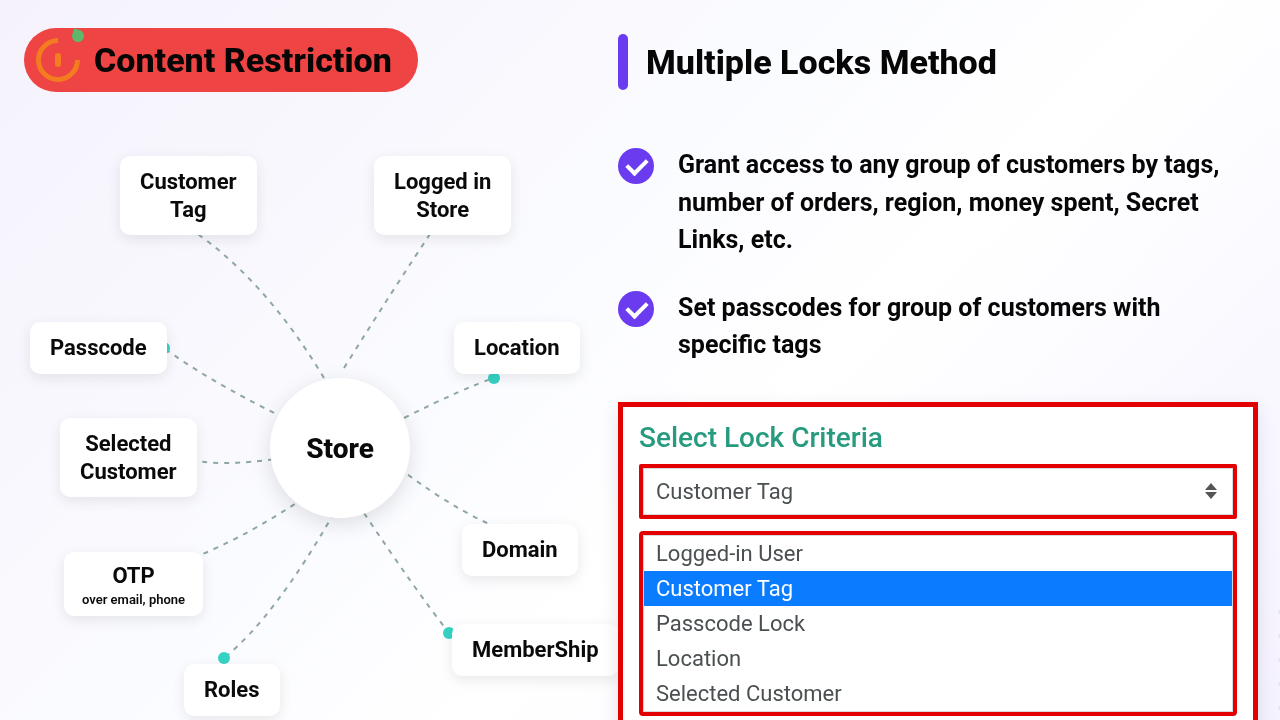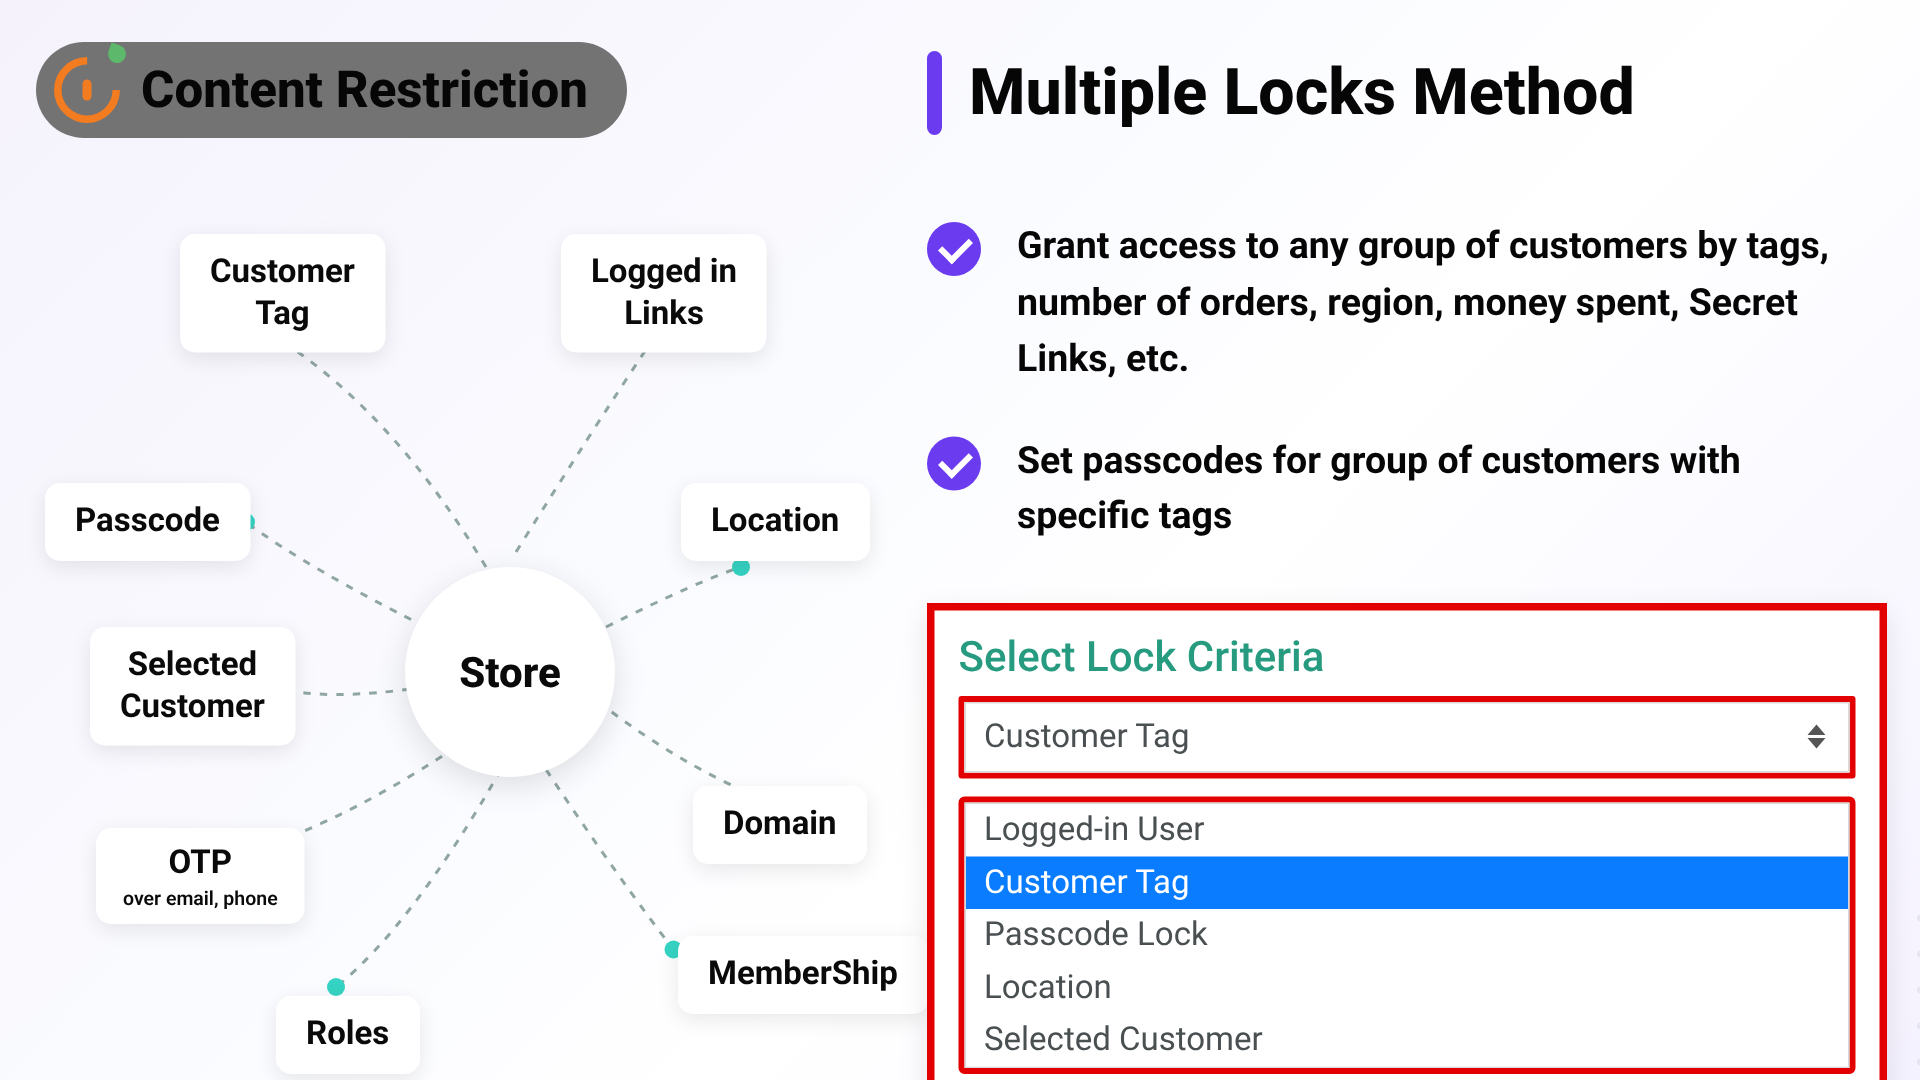--- a/index.html
+++ b/index.html
@@ -16,21 +16,21 @@
     background-image: radial-gradient(circle, #e3e1ee 2px, transparent 2px);
     background-size: 24px 24px;
     opacity: 0.8;
   }
 
   .left { position: absolute; left: 24px; top: 28px; width: 590px; height: 680px; }
   .right { position: absolute; left: 618px; top: 28px; width: 640px; height: 680px; }
 
   .badge {
     display: inline-flex; align-items: center; gap: 14px;
-    background: #737373; border-radius: 40px;
+    background: #ef4444; border-radius: 40px;
     padding: 10px 26px 10px 12px;
   }
   .badge-title { font-size: 34px; font-weight: 800; color: #060606; }
   .logo-ring {
     width: 44px; height: 44px; border-radius: 50%;
     border: 5px solid #f47c20;
     border-top-color: transparent;
     transform: rotate(45deg);
     position: relative;
   }
@@ -62,21 +62,21 @@
     font-size: 22px; font-weight: 700; color: #0a0a0a;
     line-height: 1.25;
     white-space: nowrap;
   }
   .node .sub { display:block; font-size: 13px; font-weight: 600; color: #0a0a0a; margin-top: 2px; }
 
   .conn-dot { fill: #35d3c3; }
 
   .heading-row { display: flex; align-items: center; gap: 18px; margin-top: 6px; }
   .accent-bar { width: 10px; height: 56px; background: #6b3bf0; border-radius: 6px; }
-  .heading { font-size: 43px; font-weight: 800; color: #060606; }
+  .heading { font-size: 34px; font-weight: 800; color: #060606; }
 
   .bullets { margin-top: 56px; display: flex; flex-direction: column; gap: 30px; padding-right: 20px; }
   .bullet { display: flex; gap: 24px; align-items: flex-start; }
   .check {
     flex: 0 0 36px; width: 36px; height: 36px; border-radius: 50%;
     background: #6b3bf0; position: relative; margin-top: 2px;
   }
   .check::after {
     content: ""; position: absolute; left: 9px; top: 10px;
     width: 16px; height: 9px; border-left: 4px solid #fff; border-bottom: 4px solid #fff;
@@ -153,21 +153,21 @@
       <circle class="conn-dot" cx="200" cy="540" r="6"></circle>
     </svg>
 
     <div class="store" style="left:246px;top:260px">
       <span>Store</span>
     </div>
 
     <div class="node" style="left:96px;top:38px;white-space:pre-line">Customer
 Tag</div>
     <div class="node" style="left:350px;top:38px;white-space:pre-line">Logged in
-Links</div>
+Store</div>
     <div class="node" style="left:6px;top:204px">Passcode</div>
     <div class="node" style="left:430px;top:204px">Location</div>
     <div class="node" style="left:36px;top:300px;white-space:pre-line">Selected
 Customer</div>
     <div class="node" style="left:438px;top:406px">Domain</div>
     <div class="node" style="left:428px;top:506px">MemberShip</div>
     <div class="node" style="left:40px;top:434px;padding:10px 18px 8px 18px">
       <span>OTP</span>
       <span class="sub">over email, phone</span>
     </div>

